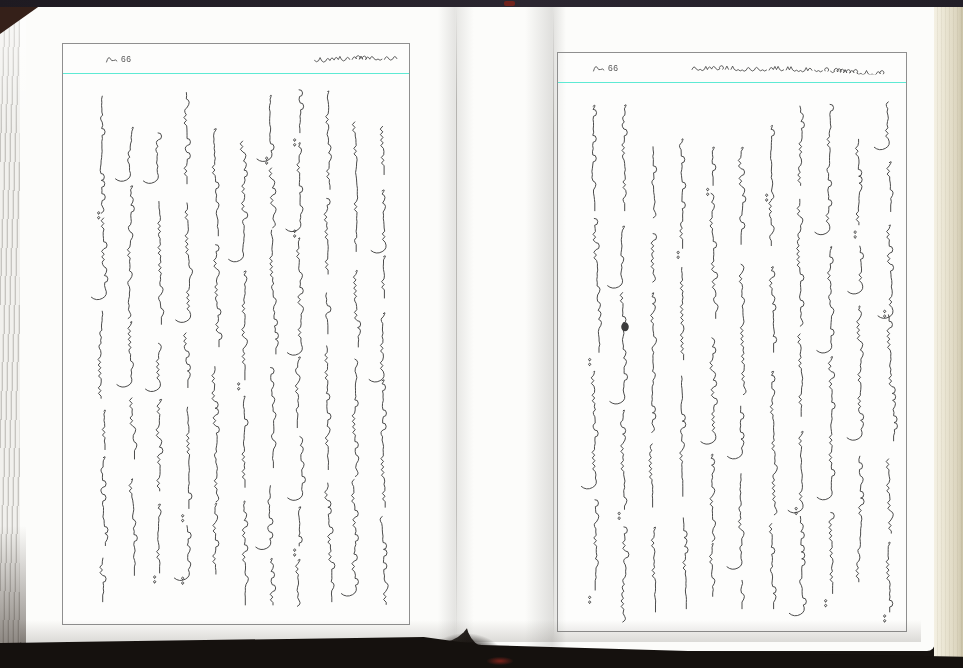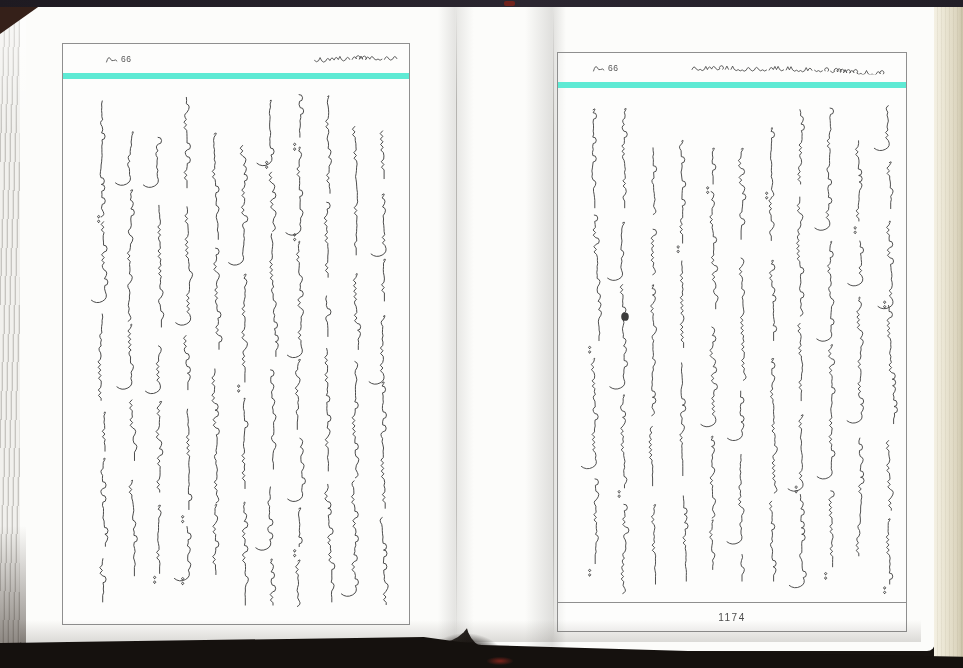--- a/index.html
+++ b/index.html
@@ -38,21 +38,21 @@
   .bottom-band{position:absolute;left:0;top:636px;width:963px;height:32px;background:#15110e;z-index:6;
             clip-path:polygon(0 22%,44% 3%,50% 28%,75% 50%,100% 65%,100% 100%,0 100%);}
   .spine-thread-bottom{position:absolute;left:487px;top:657px;width:26px;height:8px;z-index:7;
             background:radial-gradient(ellipse at center,#6e2019 10%,rgba(110,32,25,0) 75%);}
 
   
   .frame{position:absolute;border:1px solid #8f8f8f;background:rgba(255,255,255,.35);
          display:flex;flex-direction:column;z-index:3;}
   .frame-left{left:62px;top:43px;width:346px;height:580px;}
   .frame-right{left:557px;top:52px;width:348px;height:578px;}
-  .hdr{height:29px;border-bottom:6px solid #5eead4;position:relative;flex:0 0 auto;}
+  .hdr{height:29px;border-bottom:1px solid #5eead4;position:relative;flex:0 0 auto;}
   .bdy{flex:1 1 auto;position:relative;overflow:hidden;}
   .ftr{height:28px;border-top:1px solid #8f8f8f;flex:0 0 auto;
        display:flex;align-items:center;justify-content:center;}
   .pagenum{font-size:10px;color:#4c4c4c;letter-spacing:1.5px;}
   .folio{position:absolute;top:0;height:100%;display:flex;align-items:center;gap:3px;}
   .folio-left{left:42px;} .folio-right{left:34px;}
   .folio-num{font-size:8.5px;color:#555;letter-spacing:.5px;}
   .htitle{position:absolute;top:50%;transform:translateY(-50%);}
   .htitle-left{right:9px;} .htitle-right{right:20px;}
   .script-svg{position:absolute;left:0;top:0;width:100%;height:100%;}
@@ -99,23 +99,20 @@
       <svg class="htitle htitle-right" height="13" width="196" viewBox="0 0 196 13">
           <path d="M2,8 q2,-5 4.2,-0.5 q2,2.5 4,0.3 q2,2.5 4,0.3 l1.6,-3.2 l1.6,3.2 q2,-5 4.2,-0.5 q2,-5 4.2,-0.5 q2,2.5 4,0.3 a2,2 0 1,1 3,0.4 m2.5,0 l1.6,-3.2 l1.6,3.2 m2.5,0 l1.6,-3.2 l1.6,3.2 q2,2.5 4,0.3 q2,2.5 4,0.3 q2,2.5 4,0.3 q2,-5 4.2,-0.5 q2,2.5 4,0.3 q2,-5 4.2,-0.5 q2,2.5 4,0.3 q2,2.5 4,0.3 m2.5,0 q2,-5 4.2,-0.5 l1.6,-3.2 l1.6,3.2 l1.6,-3.2 l1.6,3.2 q2,2.5 4,0.3 m2.5,0 l1.6,-3.2 l1.6,3.2 l1.6,-3.2 l1.6,3.2 q2,2.5 4,0.3 q2,2.5 4,0.3 q2,2.5 4,0.3 l1.6,-3.2 l1.6,3.2 q2,-5 4.2,-0.5 m2.5,0 q2,2.5 4,0.3 q2,2.5 4,0.3 m2.5,0 a2,2 0 1,1 3,0.4 m2.5,0 q2,2.5 4,0.3 a2,2 0 1,1 3,0.4 a2,2 0 1,1 3,0.4 a2,2 0 1,1 3,0.4 l1.6,-3.2 l1.6,3.2 a2,2 0 1,1 3,0.4 q2,-5 4.2,-0.5 a2,2 0 1,1 3,0.4 q2,2.5 4,0.3 q2,2.5 4,0.3 l1.6,-3.2 l1.6,3.2 q2,2.5 4,0.3 q2,2.5 4,0.3 q2,-5 4.2,-0.5 a2,2 0 1,1 3,0.4" fill="none" stroke="#3c3c3c" stroke-width="0.8" stroke-linecap="round" stroke-linejoin="round"></path>
         </svg>
     </div>
     <div class="bdy">
       <svg class="script-svg" viewBox="0 0 348 517" preserveAspectRatio="none">
           <path d=" M35.1,21.9 q4.0,-3 0,3 a3,3 0 1,1 0.4,6.5 q-0.8,3 -0.0,6 q0.2,3 -0.3,6 q1.2,3 -0.4,6 a3,3 0 1,1 0.4,6.5 q-1.1,3 0.0,6 q-1.3,3 -0.4,6 a3,3 0 1,1 0.4,6.5 q-0.5,3 -0.8,6 q-1.0,3 0.0,6 q-1.2,3 0.6,6 q5.5,2 0.5,8.5 q-0.3,3 0.6,6 q0.4,3 0.7,6 l0,7.6 M36.3,127.7 a3,3 0 1,1 0.4,6.5 q0.5,3 0.7,6 l-2.4,2.6 l2.6,2.6 l-2.4,2.6 l2.6,2.6 a3,3 0 1,1 0.4,6.5 l-2.4,2.6 l2.6,2.6 l-2.4,2.6 l2.6,2.6 q1.3,3 0.8,6 q0.8,3 -0.3,6 q0.5,3 -0.3,6 q0.8,3 0.3,6 q5.5,2 0.5,8.5 q-0.9,3 0.0,6 q5.5,2 0.5,8.5 q5.5,2 0.5,8.5 q5.5,2 0.5,8.5 q-1.2,3 -0.5,6 q0.7,3 0.5,6 q1.5,3 -0.1,6 l0,4.6 M31.5,262.1 a1.1,1.1 0 1,1 0.1,0.01 M31.5,266.6 a1.1,1.1 0 1,1 0.1,0.01 M35.6,272.6 q2.3,-3 0,3 l-2.4,2.6 l2.6,2.6 l-2.4,2.6 l2.6,2.6 q1.1,3 0.5,6 l-2.4,2.6 l2.6,2.6 l-2.4,2.6 l2.6,2.6 q-1.4,3 0.5,6 q-4,2 -0.5,6.5 q0.3,3 0.3,6 q-4,2 -0.5,6.5 a3,3 0 1,1 0.4,6.5 q-0.5,3 0.1,6 q-1.1,3 -0.7,6 l-2.4,2.6 l2.6,2.6 l-2.4,2.6 l2.6,2.6 l-2.4,2.6 l2.6,2.6 l-2.4,2.6 l2.6,2.6 q1.2,3 0.1,6 q3,6 -3,9 q-6,3 -11,-1 M37.0,393.1 a3,3 0 1,1 0.4,6.5 q0.1,3 0.5,6 q5.5,2 0.5,8.5 q-4,2 -0.5,6.5 q-0.4,3 0.3,6 l-2.4,2.6 l2.6,2.6 l-2.4,2.6 l2.6,2.6 q-0.5,3 -0.3,6 q1.5,3 -0.8,6 q5.5,2 0.5,8.5 q0.1,3 -0.4,6 q1.3,3 -0.4,6 l0,8.9 M31.5,486.4 a1.1,1.1 0 1,1 0.1,0.01 M31.5,490.9 a1.1,1.1 0 1,1 0.1,0.01 M66.4,21.4 q3.6,-3 0,3 q1.2,3 0.4,6 q-4,2 -0.5,6.5 q-4,2 -0.5,6.5 a3,3 0 1,1 0.4,6.5 q0.5,3 0.0,6 l-2.4,2.6 l2.6,2.6 l-2.4,2.6 l2.6,2.6 q-4,2 -0.5,6.5 q0.7,3 0.7,6 q1.2,3 -0.3,6 q0.9,3 0.8,6 l-2.4,2.6 l2.6,2.6 l-2.4,2.6 l2.6,2.6 q1.4,3 -0.5,6 q-4,2 -0.5,6.5 l0,6.8 M64.5,135.8 q4.2,-3 0,3 q-1.1,3 -0.7,6 q-0.9,3 -0.3,6 q0.9,3 0.1,6 q-0.6,3 -0.7,6 q5.5,2 0.5,8.5 q1.1,3 -0.1,6 q-1.1,3 0.3,6 q3,6 -3,9 q-6,3 -11,-1 M64.6,197.7 l-2.4,2.6 l2.6,2.6 l-2.4,2.6 l2.6,2.6 q0.2,3 -0.4,6 q0.6,3 -0.1,6 a3,3 0 1,1 0.4,6.5 a3,3 0 1,1 0.4,6.5 q1.3,3 -0.1,6 q-1.3,3 -0.4,6 q1.2,3 0.3,6 q5.5,2 0.5,8.5 q5.5,2 0.5,8.5 q0.1,3 -0.0,6 a3,3 0 1,1 0.4,6.5 q-0.9,3 -0.6,6 q-1.3,3 -0.1,6 q3,6 -3,9 q-6,3 -11,-1 M65.1,309.3 q2.7,-3 0,3 q0.4,3 -0.4,6 q-4,2 -0.5,6.5 a3,3 0 1,1 0.4,6.5 q5.5,2 0.5,8.5 l-2.4,2.6 l2.6,2.6 l-2.4,2.6 l2.6,2.6 q-1.4,3 -0.1,6 l-2.4,2.6 l2.6,2.6 l-2.4,2.6 l2.6,2.6 q-0.5,3 0.5,6 q1.4,3 -0.1,6 q1.2,3 -0.5,6 q0.3,3 0.3,6 q5.5,2 0.5,8.5 l0,3.1 M61,407.2 a1.1,1.1 0 1,1 0.1,0.01 M61,411.7 a1.1,1.1 0 1,1 0.1,0.01 M65.9,418.7 a3,3 0 1,1 0.4,6.5 q0.7,3 0.7,6 l-2.4,2.6 l2.6,2.6 l-2.4,2.6 l2.6,2.6 a3,3 0 1,1 0.4,6.5 q-4,2 -0.5,6.5 q1.3,3 0.3,6 q0.8,3 -0.7,6 q-4,2 -0.5,6.5 q-4,2 -0.5,6.5 q-4,2 -0.5,6.5 l-2.4,2.6 l2.6,2.6 l-2.4,2.6 l2.6,2.6 q-2,4 1,7 q2,3 -2,5 M95.0,60.2 q0.0,3 0.6,6 q-1.4,3 -0.2,6 q-0.1,3 -0.2,6 a3,3 0 1,1 0.4,6.5 q0.2,3 0.4,6 q-4,2 -0.5,6.5 q0.1,3 0.2,6 q0.9,3 0.7,6 q1.4,3 -0.1,6 q-2,4 1,7 q2,3 -2,5 M95.1,142.0 a3,3 0 1,1 0.4,6.5 l-2.4,2.6 l2.6,2.6 l-2.4,2.6 l2.6,2.6 q-4,2 -0.5,6.5 l-2.4,2.6 l2.6,2.6 l-2.4,2.6 l2.6,2.6 q-2,4 1,7 q2,3 -2,5 M94.1,198.7 q3.4,-3 0,3 a3,3 0 1,1 0.4,6.5 q5.5,2 0.5,8.5 l-2.4,2.6 l2.6,2.6 l-2.4,2.6 l2.6,2.6 q-0.8,3 -0.4,6 q0.8,3 0.7,6 q5.5,2 0.5,8.5 q-4,2 -0.5,6.5 q-1.3,3 -0.7,6 q-0.4,3 0.3,6 q0.7,3 -0.8,6 q5.5,2 0.5,8.5 q1.3,3 -0.8,6 q-0.2,3 0.4,6 q-1.1,3 -0.3,6 q-1.1,3 -0.3,6 a3,3 0 1,1 0.4,6.5 a3,3 0 1,1 0.4,6.5 q-2,4 1,7 q2,3 -2,5 M94.3,340.5 q-4,2 -0.5,6.5 q-4,2 -0.5,6.5 l-2.4,2.6 l2.6,2.6 l-2.4,2.6 l2.6,2.6 l-2.4,2.6 l2.6,2.6 l-2.4,2.6 l2.6,2.6 q-1.1,3 0.7,6 q-0.5,3 -0.0,6 q-0.9,3 -0.2,6 l0,7.8 M95.8,419.8 q3.7,-3 0,3 q1.1,3 -0.0,6 l-2.4,2.6 l2.6,2.6 l-2.4,2.6 l2.6,2.6 q1.3,3 0.1,6 q-1.4,3 0.1,6 q-1.1,3 0.1,6 l-2.4,2.6 l2.6,2.6 l-2.4,2.6 l2.6,2.6 q1.3,3 0.5,6 q0.3,3 -0.0,6 q-1.5,3 -0.3,6 q0.9,3 0.4,6 l0,7.4 M123.6,53.5 q3.1,-3 0,3 q-4,2 -0.5,6.5 q0.1,3 0.2,6 a3,3 0 1,1 0.4,6.5 q0.8,3 0.1,6 q-1.3,3 -0.3,6 q0.3,3 0.8,6 a3,3 0 1,1 0.4,6.5 q-0.5,3 -0.6,6 q-0.1,3 -0.2,6 a3,3 0 1,1 0.4,6.5 q1.1,3 0.3,6 q0.1,3 0.1,6 q-4,2 -0.5,6.5 l-2.4,2.6 l2.6,2.6 l-2.4,2.6 l2.6,2.6 l0,8.6 M120,161.0 a1.1,1.1 0 1,1 0.1,0.01 M120,165.5 a1.1,1.1 0 1,1 0.1,0.01 M123.8,174.0 q-0.7,3 0.4,6 q-0.6,3 0.4,6 l-2.4,2.6 l2.6,2.6 l-2.4,2.6 l2.6,2.6 q-1.5,3 -0.0,6 q-1.3,3 -0.3,6 l-2.4,2.6 l2.6,2.6 l-2.4,2.6 l2.6,2.6 l-2.4,2.6 l2.6,2.6 l-2.4,2.6 l2.6,2.6 q1.2,3 -0.7,6 l-2.4,2.6 l2.6,2.6 l-2.4,2.6 l2.6,2.6 l-2.4,2.6 l2.6,2.6 l-2.4,2.6 l2.6,2.6 l0,5.1 M123.6,276.5 q1.1,3 -0.1,6 q-0.2,3 0.5,6 q0.1,3 0.4,6 q0.5,3 -0.7,6 q-0.9,3 -0.6,6 q0.0,3 0.8,6 a3,3 0 1,1 0.4,6.5 a3,3 0 1,1 0.4,6.5 q-4,2 -0.5,6.5 q-0.5,3 -0.6,6 q5.5,2 0.5,8.5 l-2.4,2.6 l2.6,2.6 l-2.4,2.6 l2.6,2.6 q-1.3,3 -0.5,6 q-0.3,3 0.1,6 q-0.7,3 0.7,6 q-0.1,3 0.0,6 l0,9.0 M125.3,410.3 q0.1,3 0.6,6 q-0.0,3 -0.2,6 a3,3 0 1,1 0.4,6.5 q5.5,2 0.5,8.5 a3,3 0 1,1 0.4,6.5 q0.9,3 0.3,6 l-2.4,2.6 l2.6,2.6 l-2.4,2.6 l2.6,2.6 q-1.0,3 0.2,6 q0.4,3 -0.0,6 q0.6,3 -0.5,6 q-0.1,3 0.8,6 q0.4,3 0.1,6 l0,5.8 M154.4,61.3 q4.0,-3 0,3 q-0.2,3 0.5,6 q-1.3,3 -0.5,6 a3,3 0 1,1 0.4,6.5 q-1.1,3 0.3,6 l0,7.8 M149.5,101.6 a1.1,1.1 0 1,1 0.1,0.01 M149.5,106.1 a1.1,1.1 0 1,1 0.1,0.01 M153.1,104.1 q5.5,2 0.5,8.5 q5.5,2 0.5,8.5 q-0.1,3 0.1,6 l-2.4,2.6 l2.6,2.6 l-2.4,2.6 l2.6,2.6 q-1.1,3 0.2,6 q0.9,3 0.4,6 a3,3 0 1,1 0.4,6.5 q0.1,3 0.2,6 q-0.7,3 -0.0,6 l-2.4,2.6 l2.6,2.6 l-2.4,2.6 l2.6,2.6 a3,3 0 1,1 0.4,6.5 l-2.4,2.6 l2.6,2.6 l-2.4,2.6 l2.6,2.6 q1.4,3 0.7,6 q-4,2 -0.5,6.5 q5.5,2 0.5,8.5 l0,5.8 M153.9,240.4 q5.5,2 0.5,8.5 a3,3 0 1,1 0.4,6.5 q0.8,3 -0.5,6 l-2.4,2.6 l2.6,2.6 l-2.4,2.6 l2.6,2.6 q5.5,2 0.5,8.5 a3,3 0 1,1 0.4,6.5 l-2.4,2.6 l2.6,2.6 l-2.4,2.6 l2.6,2.6 a3,3 0 1,1 0.4,6.5 q-1.4,3 -0.3,6 l-2.4,2.6 l2.6,2.6 l-2.4,2.6 l2.6,2.6 l-2.4,2.6 l2.6,2.6 l-2.4,2.6 l2.6,2.6 q3,6 -3,9 q-6,3 -11,-1 M153.2,351.1 q3.8,-3 0,3 a3,3 0 1,1 0.4,6.5 q5.5,2 0.5,8.5 q1.2,3 -0.4,6 q0.7,3 0.2,6 q5.5,2 0.5,8.5 l-2.4,2.6 l2.6,2.6 l-2.4,2.6 l2.6,2.6 q-0.9,3 -0.3,6 q-0.1,3 0.2,6 q5.5,2 0.5,8.5 q-2,4 1,7 q2,3 -2,5 M154.0,435.1 q2.4,-3 0,3 q0.5,3 -0.1,6 l-2.4,2.6 l2.6,2.6 l-2.4,2.6 l2.6,2.6 q0.5,3 -0.4,6 q-0.7,3 0.1,6 q5.5,2 0.5,8.5 q1.4,3 0.2,6 l0,3.3 M183.2,61.5 q4.2,-3 0,3 q0.1,3 -0.5,6 l-2.4,2.6 l2.6,2.6 l-2.4,2.6 l2.6,2.6 a3,3 0 1,1 0.4,6.5 l-2.4,2.6 l2.6,2.6 l-2.4,2.6 l2.6,2.6 q5.5,2 0.5,8.5 a3,3 0 1,1 0.4,6.5 q-0.1,3 -0.3,6 q-0.5,3 -0.6,6 q-4,2 -0.5,6.5 a3,3 0 1,1 0.4,6.5 q-0.6,3 -0.7,6 l0,8.4 M183.1,171.0 q5.5,2 0.5,8.5 l-2.4,2.6 l2.6,2.6 l-2.4,2.6 l2.6,2.6 q1.3,3 -0.2,6 q0.5,3 -0.1,6 q5.5,2 0.5,8.5 q1.1,3 0.7,6 q0.0,3 0.6,6 q1.3,3 -0.7,6 l-2.4,2.6 l2.6,2.6 l-2.4,2.6 l2.6,2.6 l-2.4,2.6 l2.6,2.6 l-2.4,2.6 l2.6,2.6 q-1.3,3 0.3,6 l-2.4,2.6 l2.6,2.6 l-2.4,2.6 l2.6,2.6 q0.0,3 -0.3,6 l-2.4,2.6 l2.6,2.6 l-2.4,2.6 l2.6,2.6 q-2,4 1,7 q2,3 -2,5 M182.7,304.9 q0.1,3 -0.2,6 a3,3 0 1,1 0.4,6.5 q-1.0,3 -0.2,6 q-1.2,3 -0.1,6 a3,3 0 1,1 0.4,6.5 q5.5,2 0.5,8.5 q3,6 -3,9 q-6,3 -11,-1 M183.0,368.6 q-0.5,3 0.1,6 q-1.4,3 -0.6,6 q-1.2,3 0.3,6 q-1.0,3 -0.5,6 q1.3,3 0.8,6 q-4,2 -0.5,6.5 q-0.8,3 0.2,6 l-2.4,2.6 l2.6,2.6 l-2.4,2.6 l2.6,2.6 q5.5,2 0.5,8.5 q0.1,3 0.3,6 q-4,2 -0.5,6.5 q-0.8,3 -0.5,6 q3,6 -3,9 q-6,3 -11,-1 M184.1,469.2 q1.3,3 -0.6,6 q-1.2,3 0.0,6 q5.5,2 0.5,8.5 l0,6.3 M213.1,40.7 q2.7,-3 0,3 a3,3 0 1,1 0.4,6.5 q0.4,3 -0.1,6 q-0.1,3 -0.1,6 q-0.9,3 -0.6,6 q-0.7,3 0.8,6 q0.5,3 -0.0,6 q-0.5,3 0.3,6 q-1.4,3 0.6,6 q0.7,3 -0.2,6 q-2,4 1,7 q2,3 -2,5 M208.5,107.0 a1.1,1.1 0 1,1 0.1,0.01 M208.5,111.5 a1.1,1.1 0 1,1 0.1,0.01 M213.2,111.0 l-2.4,2.6 l2.6,2.6 l-2.4,2.6 l2.6,2.6 q-4,2 -0.5,6.5 q-0.0,3 0.2,6 q5.5,2 0.5,8.5 q-4,2 -0.5,6.5 l0,4.5 M213.4,174.1 q4.0,-3 0,3 a3,3 0 1,1 0.4,6.5 l-2.4,2.6 l2.6,2.6 l-2.4,2.6 l2.6,2.6 q-0.8,3 -0.2,6 q5.5,2 0.5,8.5 a3,3 0 1,1 0.4,6.5 q0.9,3 0.4,6 q0.7,3 0.0,6 q0.1,3 0.7,6 q1.3,3 -0.8,6 a3,3 0 1,1 0.4,6.5 l0,8.5 M213.5,272.8 q4.4,-3 0,3 a3,3 0 1,1 0.4,6.5 q-0.2,3 0.0,6 q5.5,2 0.5,8.5 q-1.3,3 0.3,6 l-2.4,2.6 l2.6,2.6 l-2.4,2.6 l2.6,2.6 q-1.0,3 0.6,6 q0.4,3 -0.2,6 q0.0,3 0.6,6 q-1.4,3 0.1,6 l-2.4,2.6 l2.6,2.6 l-2.4,2.6 l2.6,2.6 q1.1,3 0.1,6 q0.8,3 -0.2,6 q5.5,2 0.5,8.5 q-4,2 -0.5,6.5 l-2.4,2.6 l2.6,2.6 l-2.4,2.6 l2.6,2.6 l-2.4,2.6 l2.6,2.6 l-2.4,2.6 l2.6,2.6 q-2,4 1,7 q2,3 -2,5 M213.7,415.6 l-2.4,2.6 l2.6,2.6 l-2.4,2.6 l2.6,2.6 q0.4,3 -0.1,6 q0.7,3 -0.7,6 a3,3 0 1,1 0.4,6.5 q1.1,3 0.7,6 q-1.3,3 0.2,6 q-4,2 -0.5,6.5 q0.9,3 0.2,6 q-0.9,3 0.4,6 a3,3 0 1,1 0.4,6.5 q5.5,2 0.5,8.5 l0,6.0 M242.0,21.8 q1.3,3 0.5,6 q5.5,2 0.5,8.5 a3,3 0 1,1 0.4,6.5 q1.2,3 0.6,6 q0.4,3 -0.6,6 l-2.4,2.6 l2.6,2.6 l-2.4,2.6 l2.6,2.6 q-4,2 -0.5,6.5 q1.0,3 -0.6,6 q-4,2 -0.5,6.5 l-2.4,2.6 l2.6,2.6 l-2.4,2.6 l2.6,2.6 l0,2.0 M241.8,109.7 q0.2,3 -0.2,6 l-2.4,2.6 l2.6,2.6 l-2.4,2.6 l2.6,2.6 q5.5,2 0.5,8.5 q1.0,3 -0.5,6 q-4,2 -0.5,6.5 q-4,2 -0.5,6.5 l-2.4,2.6 l2.6,2.6 l-2.4,2.6 l2.6,2.6 l-2.4,2.6 l2.6,2.6 l-2.4,2.6 l2.6,2.6 q-0.2,3 0.6,6 a3,3 0 1,1 0.4,6.5 q-0.7,3 -0.1,6 q0.6,3 -0.5,6 q-1.5,3 0.3,6 a3,3 0 1,1 0.4,6.5 q-1.1,3 0.4,6 q-2,4 1,7 q2,3 -2,5 M242.1,236.7 l-2.4,2.6 l2.6,2.6 l-2.4,2.6 l2.6,2.6 q1.2,3 0.2,6 q-1.3,3 0.3,6 l-2.4,2.6 l2.6,2.6 l-2.4,2.6 l2.6,2.6 q-0.4,3 0.6,6 q1.3,3 0.1,6 q0.9,3 -0.5,6 q-0.0,3 -0.3,6 l-2.4,2.6 l2.6,2.6 l-2.4,2.6 l2.6,2.6 q-0.7,3 -0.5,6 l0,4.6 M243.2,329.5 q4.0,-3 0,3 l-2.4,2.6 l2.6,2.6 l-2.4,2.6 l2.6,2.6 q-0.1,3 -0.7,6 q-1.2,3 0.5,6 q0.4,3 -0.4,6 q-0.1,3 0.7,6 q1.0,3 0.4,6 q-1.0,3 0.3,6 q0.3,3 -0.7,6 l-2.4,2.6 l2.6,2.6 l-2.4,2.6 l2.6,2.6 q3,6 -3,9 q-6,3 -11,-1 M238,402.6 a1.1,1.1 0 1,1 0.1,0.01 M238,407.1 a1.1,1.1 0 1,1 0.1,0.01 M242.4,408.9 q0.7,3 0.0,6 q5.5,2 0.5,8.5 a3,3 0 1,1 0.4,6.5 q-0.4,3 -0.4,6 a3,3 0 1,1 0.4,6.5 a3,3 0 1,1 0.4,6.5 a3,3 0 1,1 0.4,6.5 q-0.7,3 -0.3,6 q0.1,3 -0.0,6 q-4,2 -0.5,6.5 q1.5,3 0.8,6 q-0.1,3 0.8,6 a3,3 0 1,1 0.4,6.5 q3,6 -3,9 q-6,3 -11,-1 M272.1,20.1 a3,3 0 1,1 0.4,6.5 q-1.2,3 -0.3,6 q0.2,3 0.2,6 q1.5,3 -0.7,6 q-0.9,3 -0.2,6 l-2.4,2.6 l2.6,2.6 l-2.4,2.6 l2.6,2.6 q0.6,3 -0.2,6 q-0.2,3 -0.2,6 q0.5,3 -0.4,6 q-4,2 -0.5,6.5 q0.1,3 -0.4,6 a3,3 0 1,1 0.4,6.5 q-1.4,3 -0.3,6 q0.9,3 0.1,6 a3,3 0 1,1 0.4,6.5 q0.2,3 -0.3,6 l-2.4,2.6 l2.6,2.6 l-2.4,2.6 l2.6,2.6 q3,6 -3,9 q-6,3 -11,-1 M272.3,155.1 q3.1,-3 0,3 q-0.4,3 -0.5,6 a3,3 0 1,1 0.4,6.5 q1.0,3 -0.3,6 l-2.4,2.6 l2.6,2.6 l-2.4,2.6 l2.6,2.6 q1.2,3 0.1,6 q1.5,3 0.4,6 q-4,2 -0.5,6.5 q-1.3,3 0.7,6 q5.5,2 0.5,8.5 q0.0,3 -0.4,6 q-0.2,3 -0.5,6 a3,3 0 1,1 0.4,6.5 q0.4,3 -0.2,6 q3,6 -3,9 q-6,3 -11,-1 M272.8,258.9 q3.5,-3 0,3 l-2.4,2.6 l2.6,2.6 l-2.4,2.6 l2.6,2.6 a3,3 0 1,1 0.4,6.5 l-2.4,2.6 l2.6,2.6 l-2.4,2.6 l2.6,2.6 q0.5,3 -0.3,6 q0.9,3 0.0,6 a3,3 0 1,1 0.4,6.5 q-0.3,3 -0.5,6 q1.1,3 -0.1,6 q-1.2,3 -0.5,6 q0.5,3 0.8,6 l-2.4,2.6 l2.6,2.6 l-2.4,2.6 l2.6,2.6 q-0.5,3 -0.7,6 l-2.4,2.6 l2.6,2.6 l-2.4,2.6 l2.6,2.6 q-1.0,3 -0.4,6 a3,3 0 1,1 0.4,6.5 q-0.4,3 -0.6,6 q0.2,3 -0.1,6 q3,6 -3,9 q-6,3 -11,-1 M272.8,405.1 a3,3 0 1,1 0.4,6.5 l-2.4,2.6 l2.6,2.6 l-2.4,2.6 l2.6,2.6 l-2.4,2.6 l2.6,2.6 l-2.4,2.6 l2.6,2.6 q-0.1,3 0.2,6 l-2.4,2.6 l2.6,2.6 l-2.4,2.6 l2.6,2.6 q1.2,3 -0.5,6 q-1.3,3 0.3,6 l-2.4,2.6 l2.6,2.6 l-2.4,2.6 l2.6,2.6 q-0.2,3 -0.2,6 l0,4.4 M267.5,489.6 a1.1,1.1 0 1,1 0.1,0.01 M267.5,494.1 a1.1,1.1 0 1,1 0.1,0.01 M300.6,53.1 q0.4,3 -0.7,6 l-2.4,2.6 l2.6,2.6 l-2.4,2.6 l2.6,2.6 q0.9,3 0.7,6 q-0.7,3 -0.7,6 a3,3 0 1,1 0.4,6.5 a3,3 0 1,1 0.4,6.5 q5.5,2 0.5,8.5 q-0.4,3 -0.7,6 q0.6,3 -0.2,6 q-0.7,3 -0.2,6 l-2.4,2.6 l2.6,2.6 l-2.4,2.6 l2.6,2.6 l0,2.4 M297,141.8 a1.1,1.1 0 1,1 0.1,0.01 M297,146.3 a1.1,1.1 0 1,1 0.1,0.01 M301.9,153.9 q1.5,3 0.2,6 a3,3 0 1,1 0.4,6.5 q0.8,3 0.7,6 q0.6,3 0.2,6 l-2.4,2.6 l2.6,2.6 l-2.4,2.6 l2.6,2.6 q3,6 -3,9 q-6,3 -11,-1 M300.6,211.2 q3.0,-3 0,3 q5.5,2 0.5,8.5 l-2.4,2.6 l2.6,2.6 l-2.4,2.6 l2.6,2.6 l-2.4,2.6 l2.6,2.6 l-2.4,2.6 l2.6,2.6 q5.5,2 0.5,8.5 q5.5,2 0.5,8.5 q0.7,3 -0.6,6 q1.3,3 0.0,6 l-2.4,2.6 l2.6,2.6 l-2.4,2.6 l2.6,2.6 q0.5,3 0.1,6 q-0.6,3 -0.5,6 l-2.4,2.6 l2.6,2.6 l-2.4,2.6 l2.6,2.6 q-4,2 -0.5,6.5 a3,3 0 1,1 0.4,6.5 q5.5,2 0.5,8.5 q3,6 -3,9 q-6,3 -11,-1 M301.8,352.1 q-1.5,3 -0.7,6 a3,3 0 1,1 0.4,6.5 q-0.6,3 0.8,6 q5.5,2 0.5,8.5 q-0.1,3 -0.6,6 a3,3 0 1,1 0.4,6.5 a3,3 0 1,1 0.4,6.5 l-2.4,2.6 l2.6,2.6 l-2.4,2.6 l2.6,2.6 q1.0,3 -0.3,6 q0.6,3 -0.4,6 q-0.1,3 -0.1,6 q-1.2,3 -0.3,6 q0.4,3 -0.3,6 q-4,2 -0.5,6.5 q1.1,3 -0.6,6 q-4,2 -0.5,6.5 l-2.4,2.6 l2.6,2.6 l-2.4,2.6 l2.6,2.6 l0,2.7 M330.3,17.8 q-4,2 -0.5,6.5 q-1.5,3 0.1,6 q1.1,3 -0.4,6 q-1.1,3 0.4,6 l-2.4,2.6 l2.6,2.6 l-2.4,2.6 l2.6,2.6 q3,6 -3,9 q-6,3 -11,-1 M331.3,75.1 q4.0,-3 0,3 l-2.4,2.6 l2.6,2.6 l-2.4,2.6 l2.6,2.6 q-0.3,3 0.6,6 q0.4,3 -0.1,6 q5.5,2 0.5,8.5 q1.3,3 -0.0,6 l0,6.3 M331.0,134.6 q2.7,-3 0,3 l-2.4,2.6 l2.6,2.6 l-2.4,2.6 l2.6,2.6 q-0.6,3 -0.1,6 a3,3 0 1,1 0.4,6.5 l-2.4,2.6 l2.6,2.6 l-2.4,2.6 l2.6,2.6 a3,3 0 1,1 0.4,6.5 q0.6,3 0.6,6 q0.9,3 0.8,6 q-1.3,3 0.2,6 q0.6,3 -0.5,6 l-2.4,2.6 l2.6,2.6 l-2.4,2.6 l2.6,2.6 q3,6 -3,9 q-6,3 -11,-1 M326.5,216.6 a1.1,1.1 0 1,1 0.1,0.01 M326.5,221.1 a1.1,1.1 0 1,1 0.1,0.01 M330.5,218.7 q1.2,3 0.5,6 a3,3 0 1,1 0.4,6.5 l-2.4,2.6 l2.6,2.6 l-2.4,2.6 l2.6,2.6 l-2.4,2.6 l2.6,2.6 l-2.4,2.6 l2.6,2.6 q1.2,3 0.5,6 q0.8,3 -0.5,6 q-1.5,3 0.7,6 q-1.2,3 0.5,6 l-2.4,2.6 l2.6,2.6 l-2.4,2.6 l2.6,2.6 a3,3 0 1,1 0.4,6.5 a3,3 0 1,1 0.4,6.5 q5.5,2 0.5,8.5 q1.5,3 0.5,6 a3,3 0 1,1 0.4,6.5 a3,3 0 1,1 0.4,6.5 q0.8,3 -0.8,6 l0,4.7 M330.6,354.6 l-2.4,2.6 l2.6,2.6 l-2.4,2.6 l2.6,2.6 q-0.6,3 0.2,6 q1.4,3 -0.2,6 l-2.4,2.6 l2.6,2.6 l-2.4,2.6 l2.6,2.6 q0.4,3 0.6,6 l-2.4,2.6 l2.6,2.6 l-2.4,2.6 l2.6,2.6 q5.5,2 0.5,8.5 l-2.4,2.6 l2.6,2.6 l-2.4,2.6 l2.6,2.6 l0,2.0 M330.3,434.1 q3.8,-3 0,3 q-0.2,3 -0.1,6 q-0.5,3 0.4,6 l-2.4,2.6 l2.6,2.6 l-2.4,2.6 l2.6,2.6 l-2.4,2.6 l2.6,2.6 l-2.4,2.6 l2.6,2.6 q1.4,3 0.2,6 q1.1,3 -0.1,6 q1.1,3 -0.2,6 a3,3 0 1,1 0.4,6.5 l0,4.6 M326.5,504.0 a1.1,1.1 0 1,1 0.1,0.01 M326.5,508.5 a1.1,1.1 0 1,1 0.1,0.01" fill="none" stroke="#3c3c3c" stroke-width="0.9" stroke-linecap="round" stroke-linejoin="round"></path>
           <path d="M67,230 m-3,0 a3,3.4 0 1,0 6,0 a3,3.4 0 1,0 -6,0 m1,-1 l4,2 m-4,1 l3,-3" fill="#3c3c3c" stroke="#3c3c3c" stroke-width="1.6"></path>
         </svg>
     </div>
-    <div class="ftr">
-      <span class="pagenum">1174</span>
-    </div>
   </div>
 
   <div class="edges-left"></div>
   <div class="edges-left-fade"></div>
   <div class="edges-right"></div>
   <div class="bottom-shade"></div>
   <div class="gutter-bottom-wedge"></div>
   <div class="bottom-band"></div>
   <div class="top-band"></div>
   <div class="corner-tl"></div>

